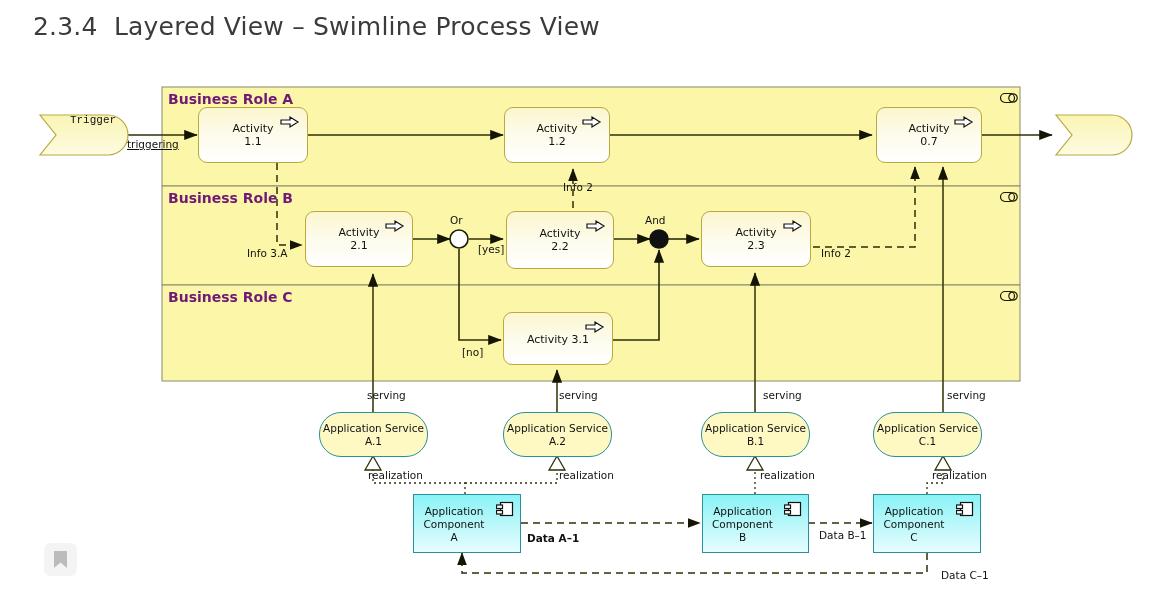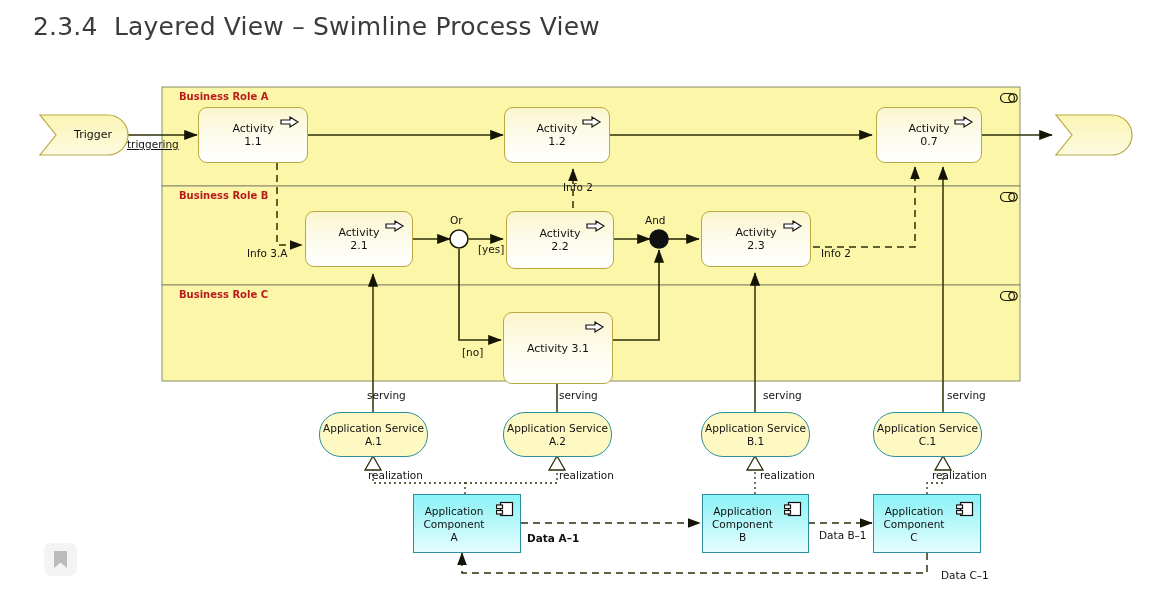--- a/index.html
+++ b/index.html
@@ -2,21 +2,21 @@
 <html><head>
 <meta charset="utf-8">
 <style>
   html,body{margin:0;padding:0;background:#ffffff;}
   body{width:1164px;height:613px;position:relative;overflow:hidden;
        font-family:"DejaVu Sans","Liberation Sans",sans-serif;color:#222;}
   #page-title{position:absolute;left:33px;top:12px;font-size:25px;font-weight:400;color:#3b3b3b;
               letter-spacing:.2px;white-space:pre;}
   #canvas{position:absolute;left:0;top:0;width:1164px;height:613px;}
   .lbl{position:absolute;font-size:10.5px;color:#111;white-space:nowrap;}
-  .lane-title{position:absolute;font-size:10px;font-weight:bold;color:#b91c1c;white-space:nowrap;margin-left:11px;}
+  .lane-title{position:absolute;font-size:14px;font-weight:bold;color:#701a75;white-space:nowrap;}
   .act{position:absolute;border:1px solid #b9a940;border-radius:9px;
        background:linear-gradient(to bottom,#fbf6cd 0%,#fdfbe9 45%,#ffffff 100%);
        box-sizing:border-box;}
   .act .t{position:absolute;left:0;right:0;top:50%;transform:translateY(-50%);
           text-align:center;font-size:11px;line-height:13px;color:#111;}
   .proc-ico{position:absolute;right:7px;top:6px;width:20px;height:14px;}
   .banner{position:absolute;}
   .banner .t{position:absolute;left:0;right:0;top:50%;transform:translateY(-50%);
              text-align:center;font-size:11px;color:#111;padding-left:14px;box-sizing:border-box;}
   .appsvc{position:absolute;border:1px solid #2b8f9e;border-radius:22px;background:#fef9c3;
@@ -143,21 +143,21 @@
         <circle cx="13" cy="7" r="4.2" fill="none" stroke="#1b1b05" stroke-width="1.2"></circle>
       </svg>
   </div>
   <div class="role-ico" style="left:1000px;top:288px;">
     <svg width="20" height="14">
         <rect x="0.5" y="2.5" width="14" height="9" rx="4.5" fill="none" stroke="#1b1b05" stroke-width="1.2"></rect>
         <circle cx="13" cy="7" r="4.2" fill="none" stroke="#1b1b05" stroke-width="1.2"></circle>
       </svg>
   </div>
 
-  <div class="banner" style="left:40px;top:116px;width:92px;height:36px;">
+  <div class="banner" style="left:40px;top:102px;width:92px;height:36px;font-family:Liberation Mono, monospace;">
     <div class="t">Trigger</div>
   </div>
 
   <div class="act" style="left:198px;top:107px;width:110px;height:56px;">
     <div class="proc-ico">
       <svg width="20" height="14">
           <path d="M1,5 L10,5 L10,2 L18,7 L10,12 L10,9 L1,9 z" fill="#ffffff" stroke="#111" stroke-width="1.2"></path>
         </svg>
     </div>
     <div class="t"><span>Activity</span><br><span>1.1</span></div>
@@ -201,21 +201,21 @@
 
   <div class="act" style="left:701px;top:211px;width:110px;height:56px;">
     <div class="proc-ico">
       <svg width="20" height="14">
           <path d="M1,5 L10,5 L10,2 L18,7 L10,12 L10,9 L1,9 z" fill="#ffffff" stroke="#111" stroke-width="1.2"></path>
         </svg>
     </div>
     <div class="t"><span>Activity</span><br><span>2.3</span></div>
   </div>
 
-  <div class="act" style="left:503px;top:312px;width:110px;height:72px;">
+  <div class="act" style="left:503px;top:312px;width:110px;height:53px;">
     <div class="proc-ico">
       <svg width="20" height="14">
           <path d="M1,5 L10,5 L10,2 L18,7 L10,12 L10,9 L1,9 z" fill="#ffffff" stroke="#111" stroke-width="1.2"></path>
         </svg>
     </div>
     <div class="t"><span>Activity 3.1</span></div>
   </div>
 
   <div class="lbl" style="left:450px;top:214px;">Or</div>
   <div class="lbl" style="left:645px;top:214px;">And</div>

